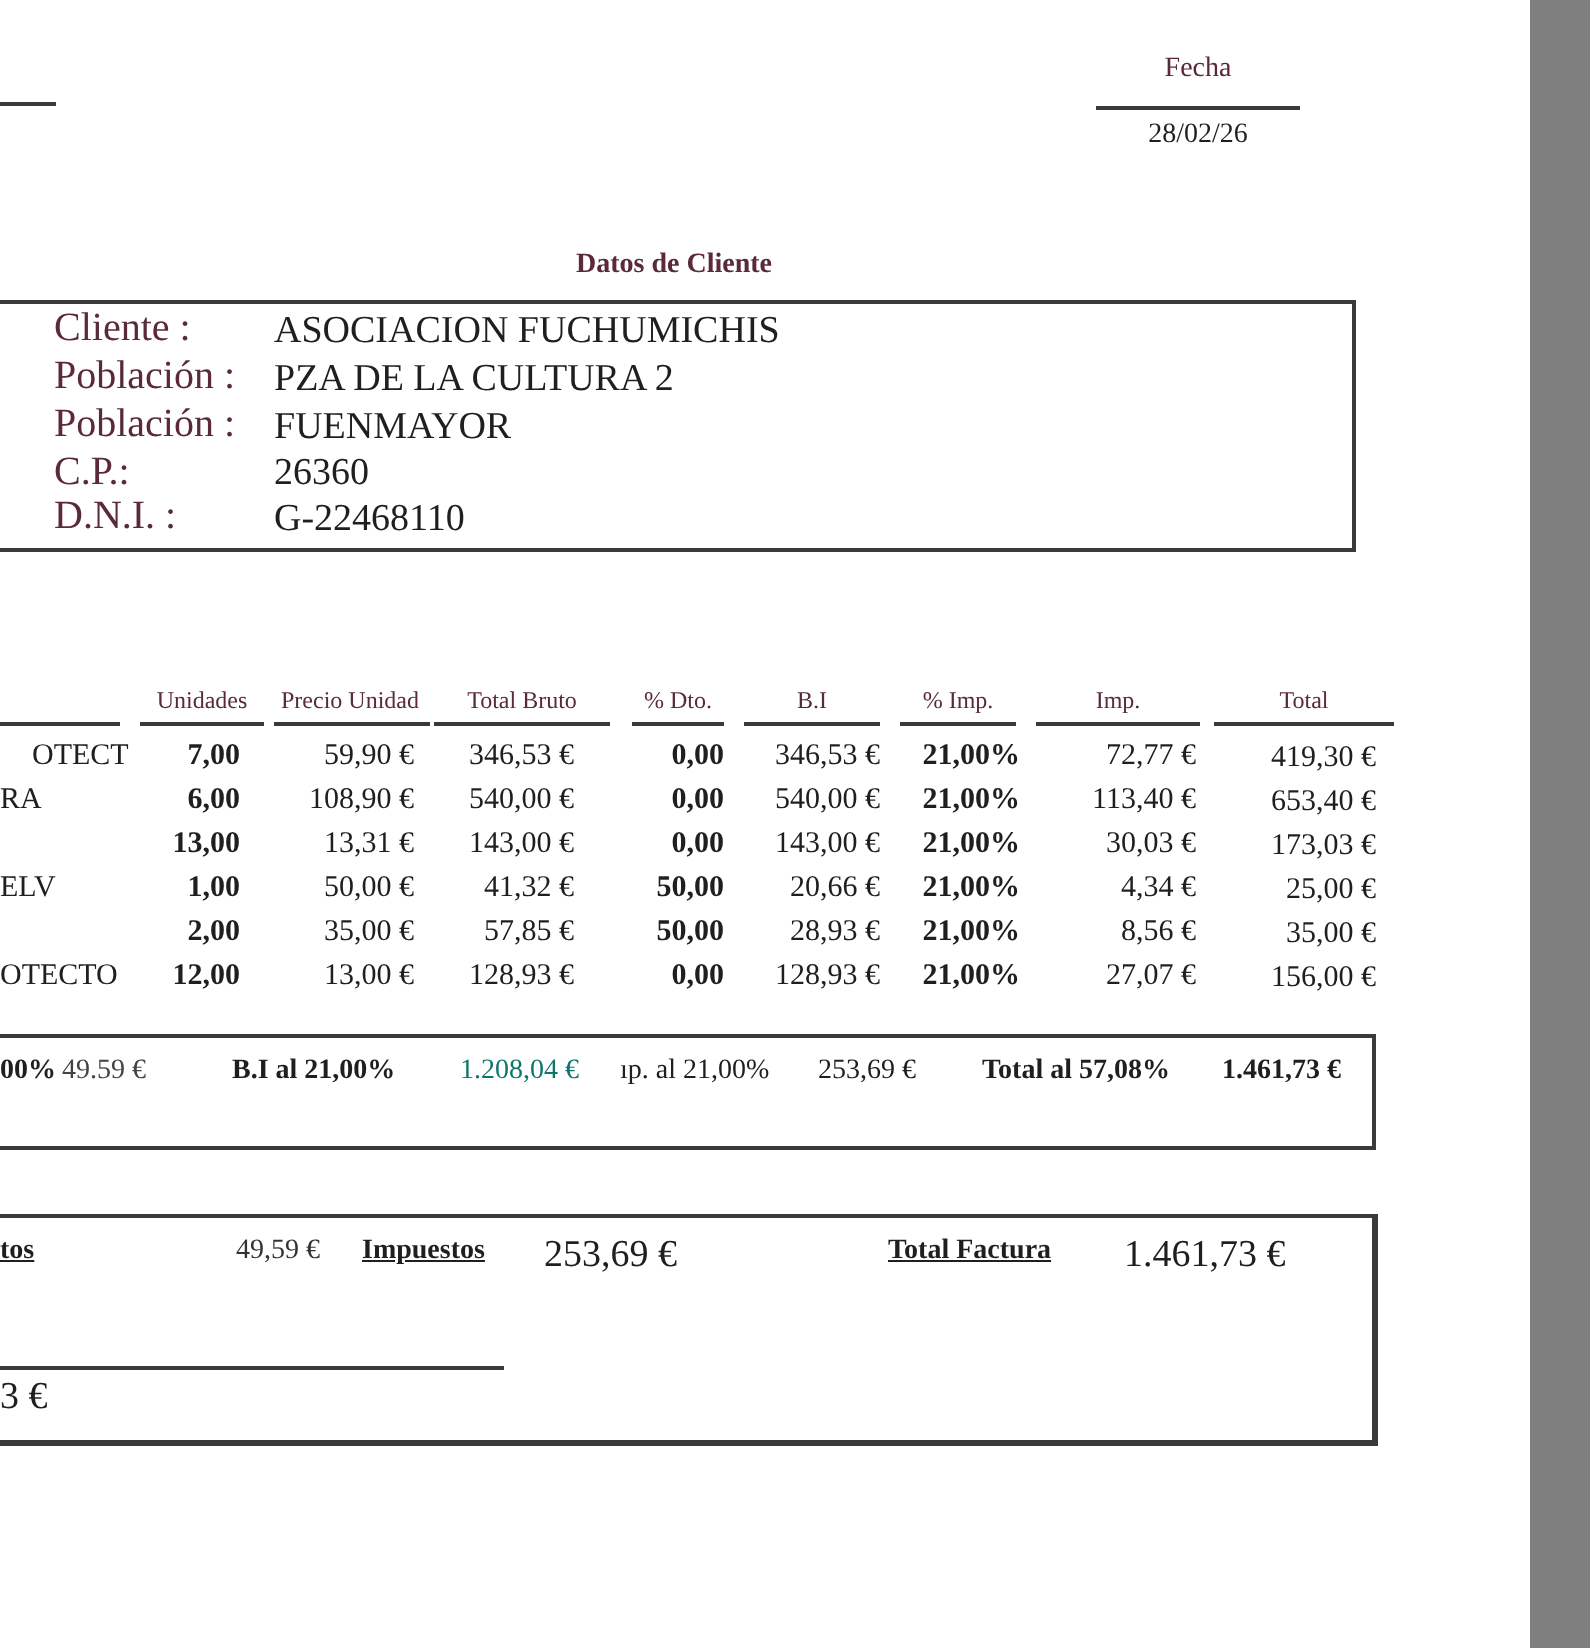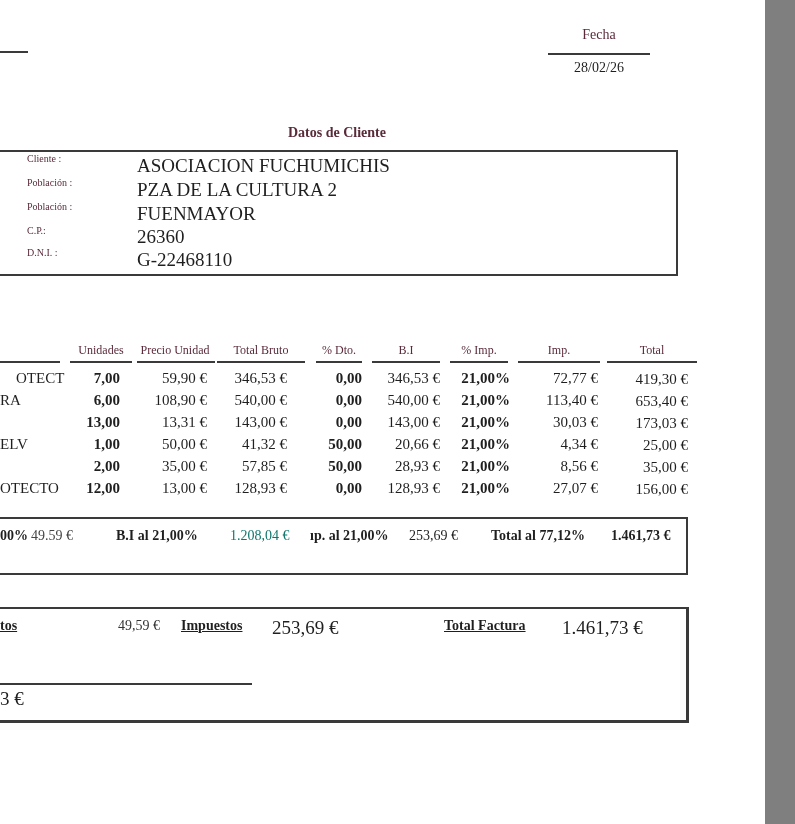--- a/index.html
+++ b/index.html
@@ -16,21 +16,21 @@
 
     
     .fecha-label { left: 548px; top: 27px; width: 102px; text-align: center; font-size: 14px; }
     .fecha-rule { left: 548px; top: 53px; width: 102px; }
     .fecha-value { left: 548px; top: 60px; width: 102px; text-align: center; font-size: 14px; }
     .topleft-rule { left: 0; top: 51px; width: 28px; height: 2px; }
 
     
     .client-title { left: 288px; top: 125px; font-size: 14px; font-weight: bold; }
     .client-box { left: -4px; top: 150px; width: 678px; height: 122px; border: 2px solid #3a3a3a; }
-    .client-label { left: 27px; font-size: 10px; }
+    .client-label { left: 27px; font-size: 20px; }
     .client-value { left: 137px; font-size: 19px; }
 
     
     .th { font-size: 12px; text-align: center; }
     .th-rule { height: 2px; background: #3a3a3a; position: absolute; top: 361px; }
     .td { font-size: 15px; text-align: right; white-space: nowrap; }
     .td.b { font-weight: bold; }
     .desc { font-size: 15px; text-align: left; }
 
     
@@ -149,23 +149,23 @@
   <span class="abs td b" style="right:190px;top:0">21,00%</span>
   <span class="abs td" style="right:102px;top:0">27,07 €</span>
   <span class="abs td" style="right:12px;top:1px">156,00 €</span>
 </div>
 
 <div class="abs sum-box"></div>
 <span class="abs sum-text" style="left:0;font-weight:bold">00%</span>
 <span class="abs sum-text" style="left:31px;color:#444">49.59 €</span>
 <span class="abs sum-text" style="left:116px;font-weight:bold">B.I al 21,00%</span>
 <span class="abs sum-text" style="left:230px;color:#0f766e">1.208,04 €</span>
-<span class="abs sum-text" style="left:310px;font-weight:bold">ıp. al 21,00%</span>
+<span class="abs sum-text" style="left:310px;font-weight:normal">ıp. al 21,00%</span>
 <span class="abs sum-text" style="left:409px">253,69 €</span>
-<span class="abs sum-text" style="left:491px;font-weight:bold">Total al 77,12%</span>
+<span class="abs sum-text" style="left:491px;font-weight:bold">Total al 57,08%</span>
 <span class="abs sum-text" style="left:611px;font-weight:bold">1.461,73 €</span>
 
 <div class="abs tot-box"></div>
 <span class="abs u" style="left:0;top:618px;font-size:14px">tos</span>
 <span class="abs" style="left:118px;top:618px;font-size:14px;color:#333">49,59 €</span>
 <span class="abs u" style="left:181px;top:618px;font-size:14px">Impuestos</span>
 <span class="abs" style="left:272px;top:617px;font-size:19px">253,69 €</span>
 <span class="abs u" style="left:444px;top:618px;font-size:14px">Total Factura</span>
 <span class="abs" style="left:562px;top:617px;font-size:19px">1.461,73 €</span>
 <div class="rule" style="left:0;top:683px;width:252px"></div>

